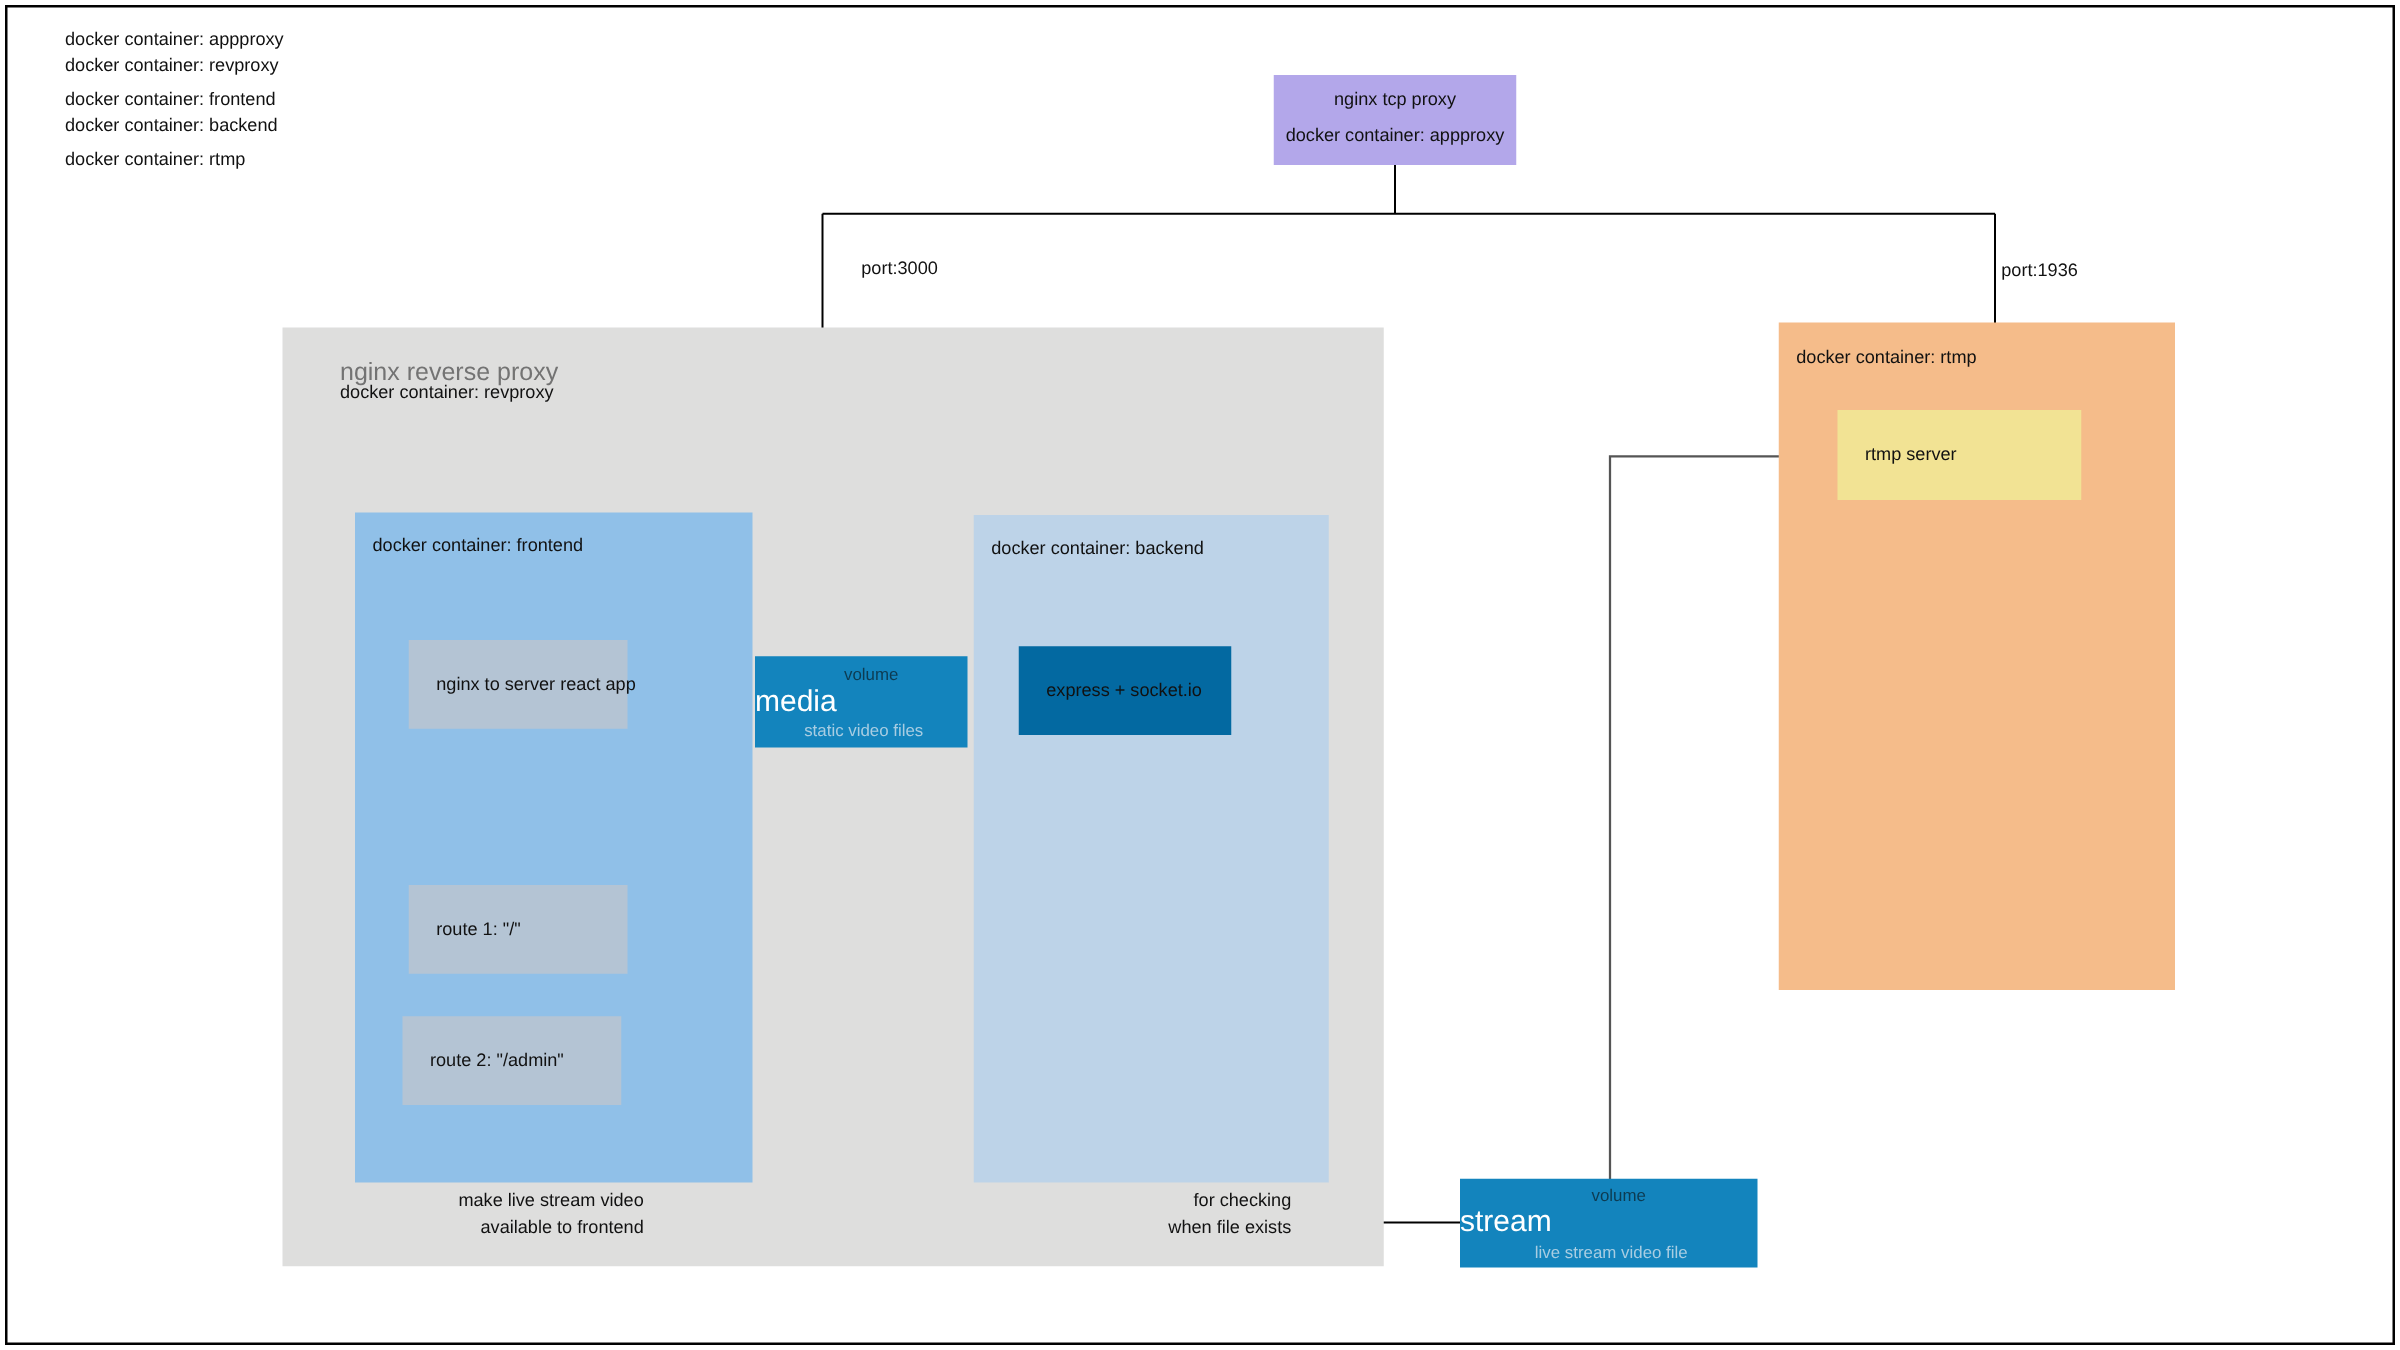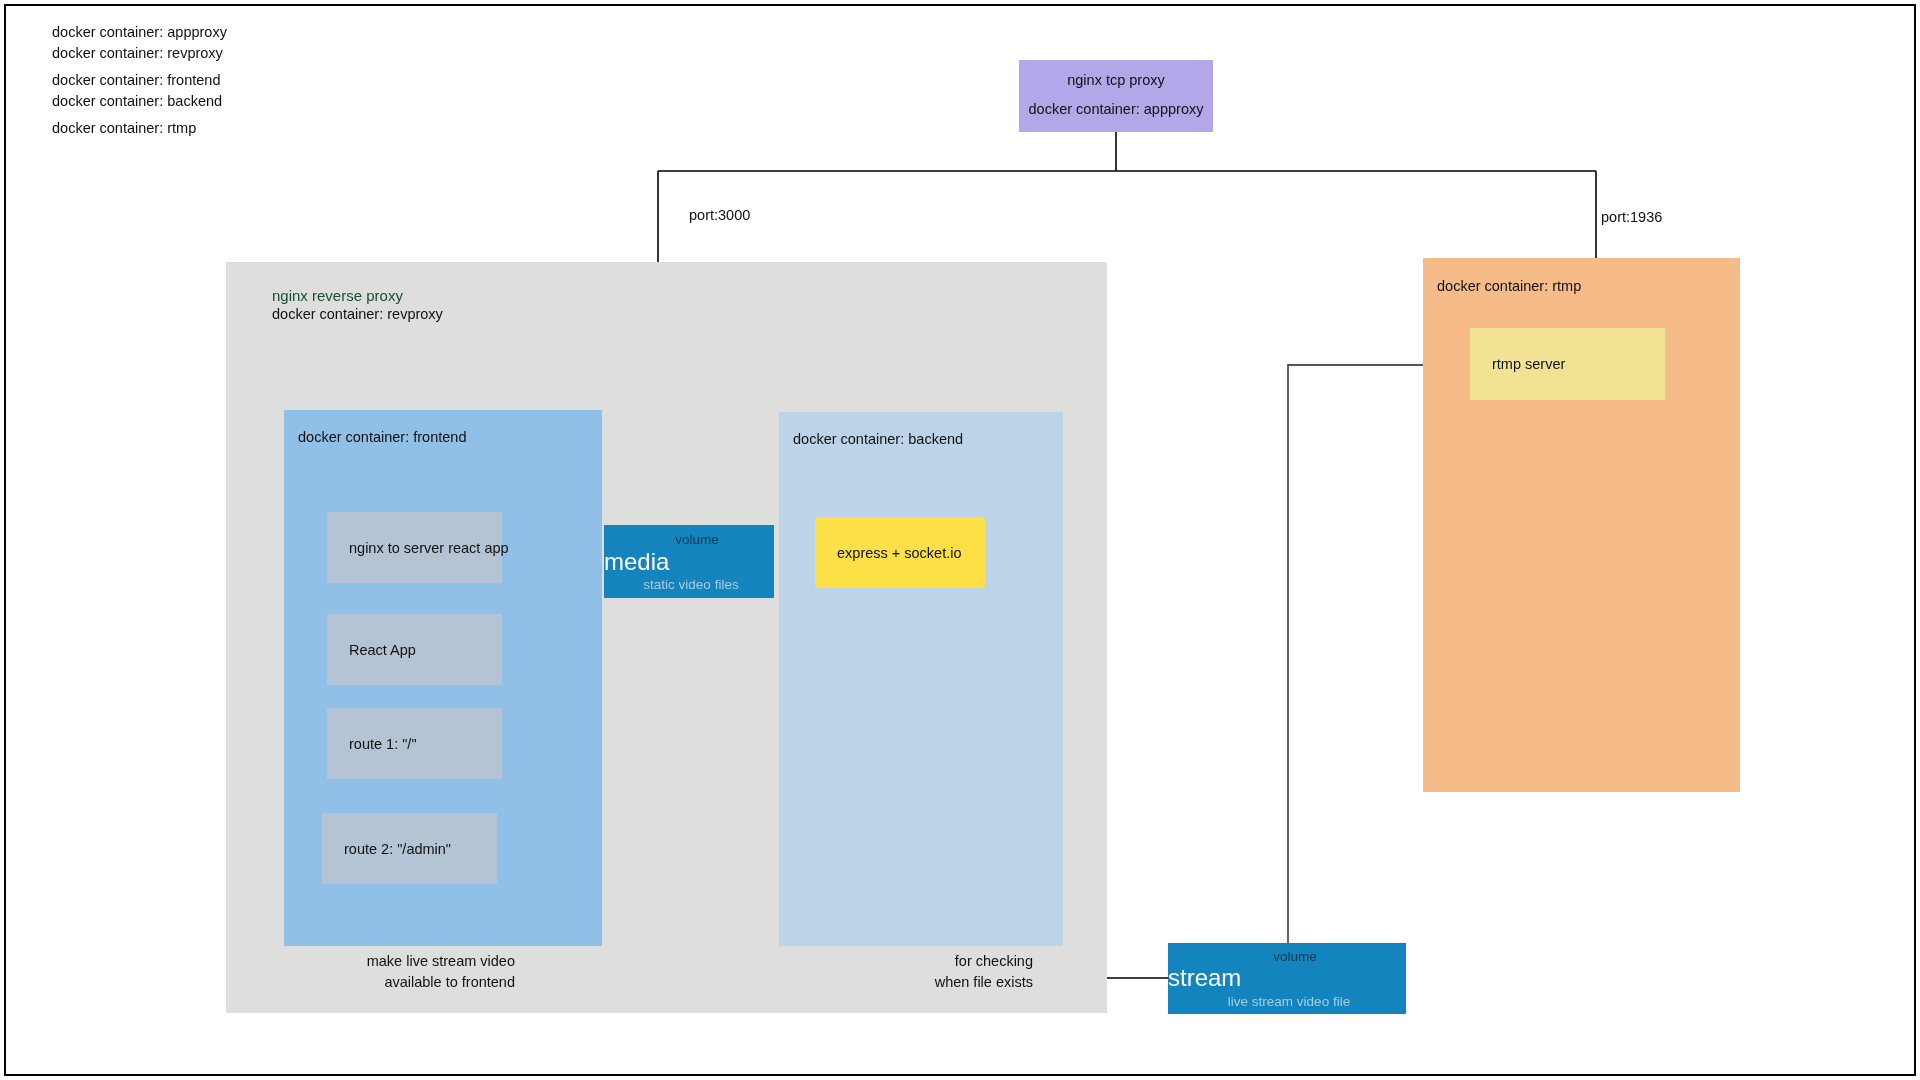--- a/index.html
+++ b/index.html
@@ -65,21 +65,21 @@
   #appproxy-box .t2 {
     position: absolute; left: 0; right: 0; top: 41px;
     text-align: center; font-size: 14.5px; color: #111;
   }
 
   #revproxy-box {
     left: 226px; top: 262px;
     width: 881px; height: 751px;
     background: #dededd;
   }
-  #revproxy-box .t1 { position:absolute; left: 46px; top: 25px; font-size: 15px; color:#14532d; }
+  #revproxy-box .t1 { position:absolute; left: 46px; top: 25px; font-size: 20px; color:#737373; }
   #revproxy-box .t2 { position:absolute; left: 46px; top: 44px; font-size: 14.5px; color:#111; }
 
   #frontend-box {
     left: 284px; top: 410px;
     width: 318px; height: 536px;
     background: #90c0e8;
   }
   #frontend-box .t1 { position:absolute; left: 14px; top: 19px; font-size: 14.5px; color:#111; }
 
   #backend-box {
@@ -112,21 +112,21 @@
     white-space: nowrap;
   }
 
   #nginx-react-node { left: 327px; top: 512px; width: 175px; height: 71px; }
   #react-app-node   { left: 327px; top: 614px; width: 175px; height: 71px; }
   #route1-node      { left: 327px; top: 708px; width: 175px; height: 71px; }
   #route2-node      { left: 322px; top: 813px; width: 175px; height: 71px; }
 
   #express-node {
     left: 815px; top: 517px; width: 170px; height: 71px;
-    background: #fde047;
+    background: #0369a1;
   }
 
   #rtmp-server-node {
     left: 1470px; top: 328px; width: 195px; height: 72px;
     background: #f2e394;
   }
 
   
   .volume {
     position: absolute;
@@ -247,23 +247,20 @@
     <div class="t2">docker container: revproxy</div>
   </div>
 
   <div class="box" id="frontend-box">
     <div class="t1">docker container: frontend</div>
   </div>
 
   <div class="node" id="nginx-react-node">
     <span>nginx to server react app</span>
   </div>
-  <div class="node" id="react-app-node">
-    <span>React App</span>
-  </div>
   <div class="node" id="route1-node">
     <span>route 1: "/"</span>
   </div>
   <div class="node" id="route2-node">
     <span>route 2: "/admin"</span>
   </div>
 
   <div class="box" id="backend-box">
     <div class="t1">docker container: backend</div>
   </div>

